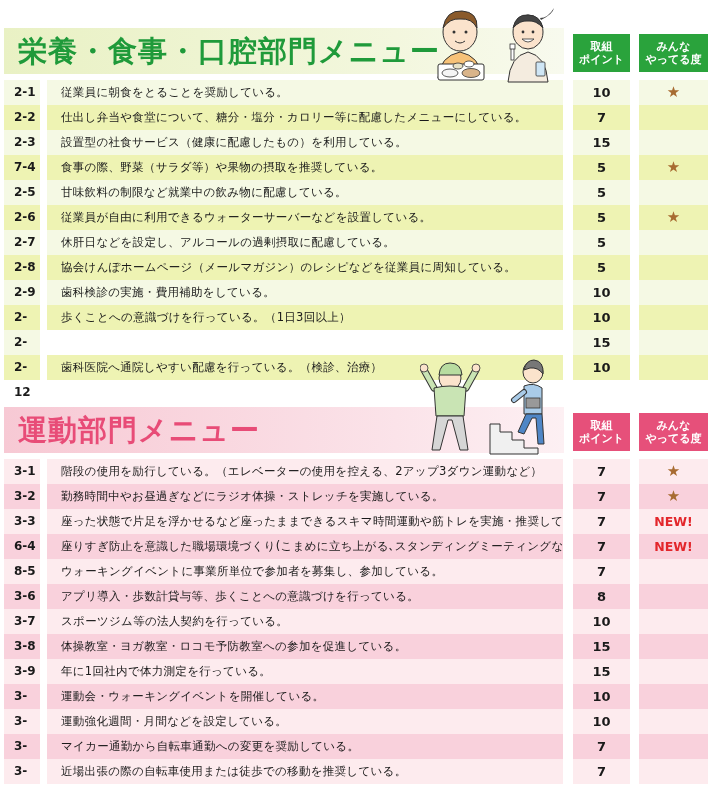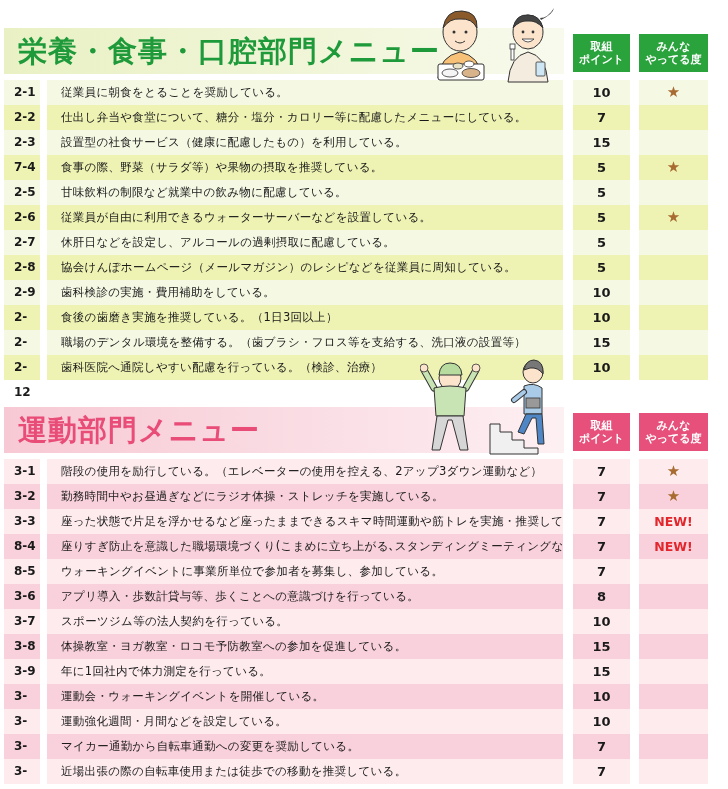--- a/index.html
+++ b/index.html
@@ -120,27 +120,26 @@
         <div class="cell pop"><span class="new"></span></div>
       </div>
       <div class="row">
         <div class="cell code">2-9</div>
         <div class="cell desc">歯科検診の実施・費用補助をしている。</div>
         <div class="cell pts">10</div>
         <div class="cell pop"><span class="new"></span></div>
       </div>
       <div class="row">
         <div class="cell code">2-10</div>
-        <div class="cell desc">食後の歯磨き実施を推奨している。（1日3回以上）</div>
+        <div class="cell desc">歩くことへの意識づけを行っている。（1日3回以上）</div>
         <div class="cell pts">10</div>
         <div class="cell pop"><span class="new"></span></div>
       </div>
       <div class="row">
         <div class="cell code">2-11</div>
-        <div class="cell desc">職場のデンタル環境を整備する。（歯ブラシ・フロス等を支給する、洗口液の設置等）</div>
         <div class="cell pts">15</div>
         <div class="cell pop"><span class="new"></span></div>
       </div>
       <div class="row">
         <div class="cell code">2-12</div>
         <div class="cell desc">歯科医院へ通院しやすい配慮を行っている。（検診、治療）</div>
         <div class="cell pts">10</div>
         <div class="cell pop"><span class="new"></span></div>
       </div>
     </div>
@@ -199,21 +198,21 @@
         <div class="cell pts">7</div>
         <div class="cell pop"><span class="star">★</span></div>
       </div>
       <div class="row">
         <div class="cell code">3-3</div>
         <div class="cell desc">座った状態で片足を浮かせるなど座ったままできるスキマ時間運動や筋トレを実施・推奨している。</div>
         <div class="cell pts">7</div>
         <div class="cell pop"><span class="new">NEW!</span></div>
       </div>
       <div class="row">
-        <div class="cell code">8-4</div>
+        <div class="cell code">6-4</div>
         <div class="cell desc">座りすぎ防止を意識した職場環境づくり(こまめに立ち上がる､スタンディングミーティングなど)を行っている。</div>
         <div class="cell pts">7</div>
         <div class="cell pop"><span class="new">NEW!</span></div>
       </div>
       <div class="row">
         <div class="cell code">8-5</div>
         <div class="cell desc">ウォーキングイベントに事業所単位で参加者を募集し、参加している。</div>
         <div class="cell pts">7</div>
         <div class="cell pop"><span class="new"></span></div>
       </div>

